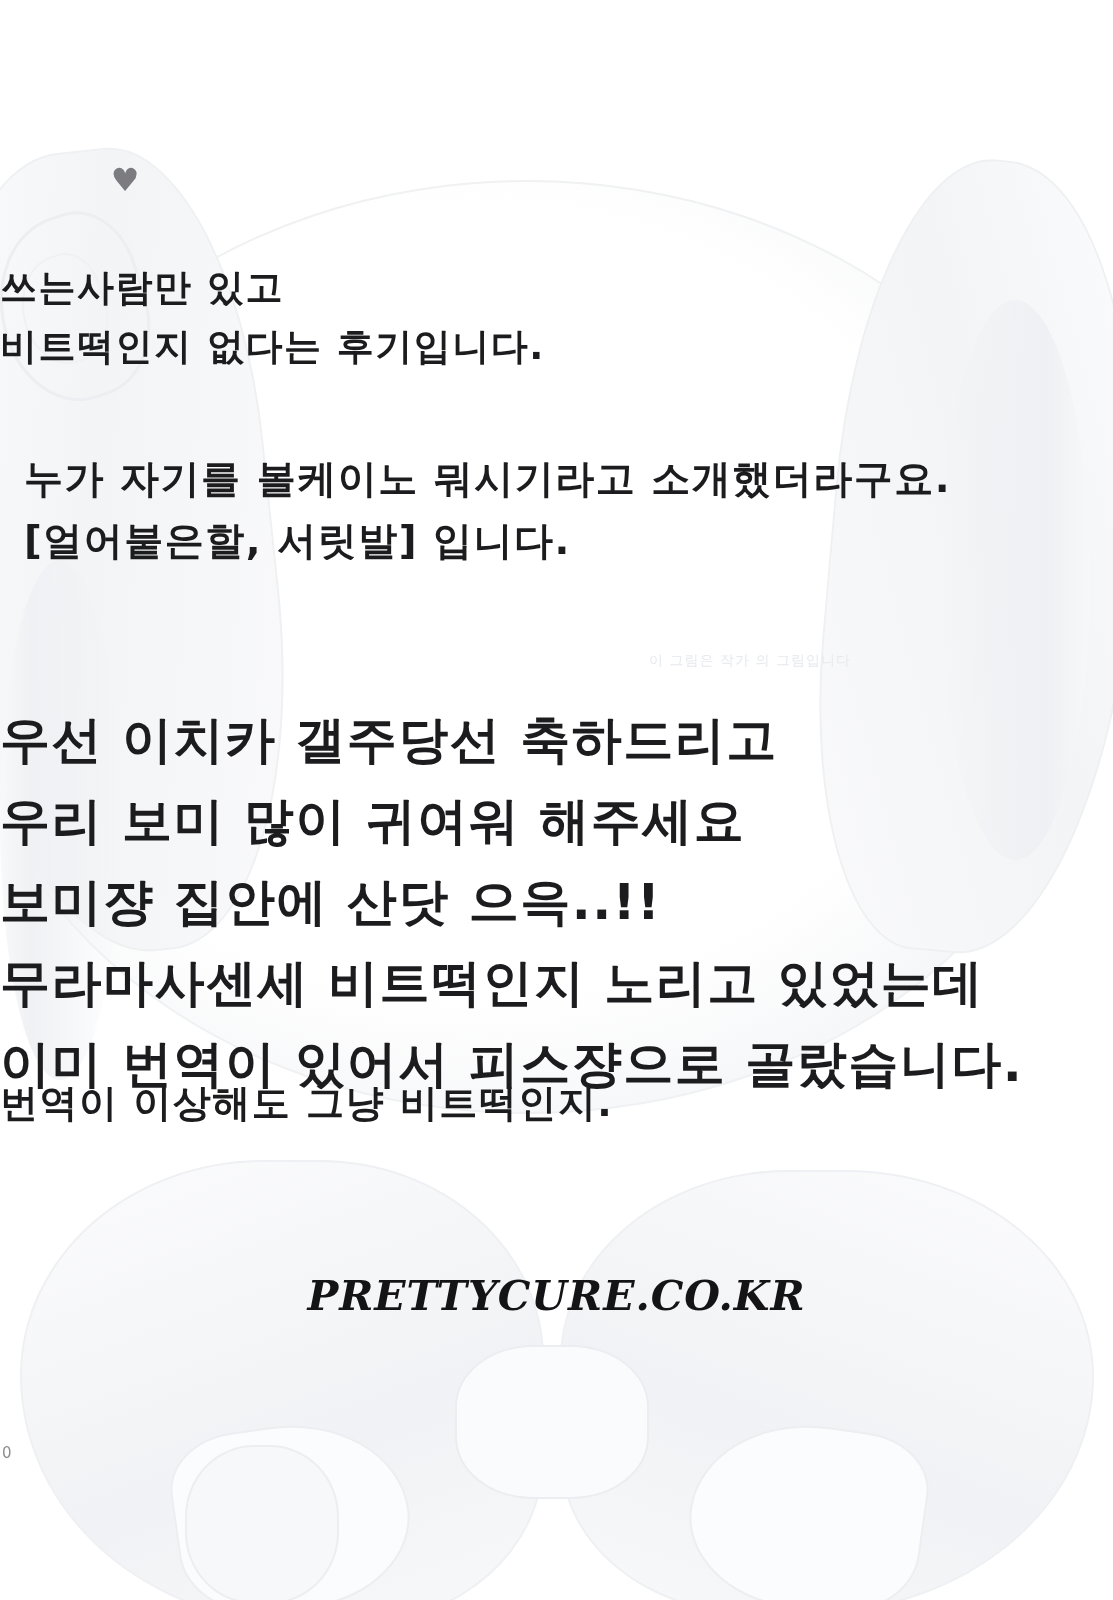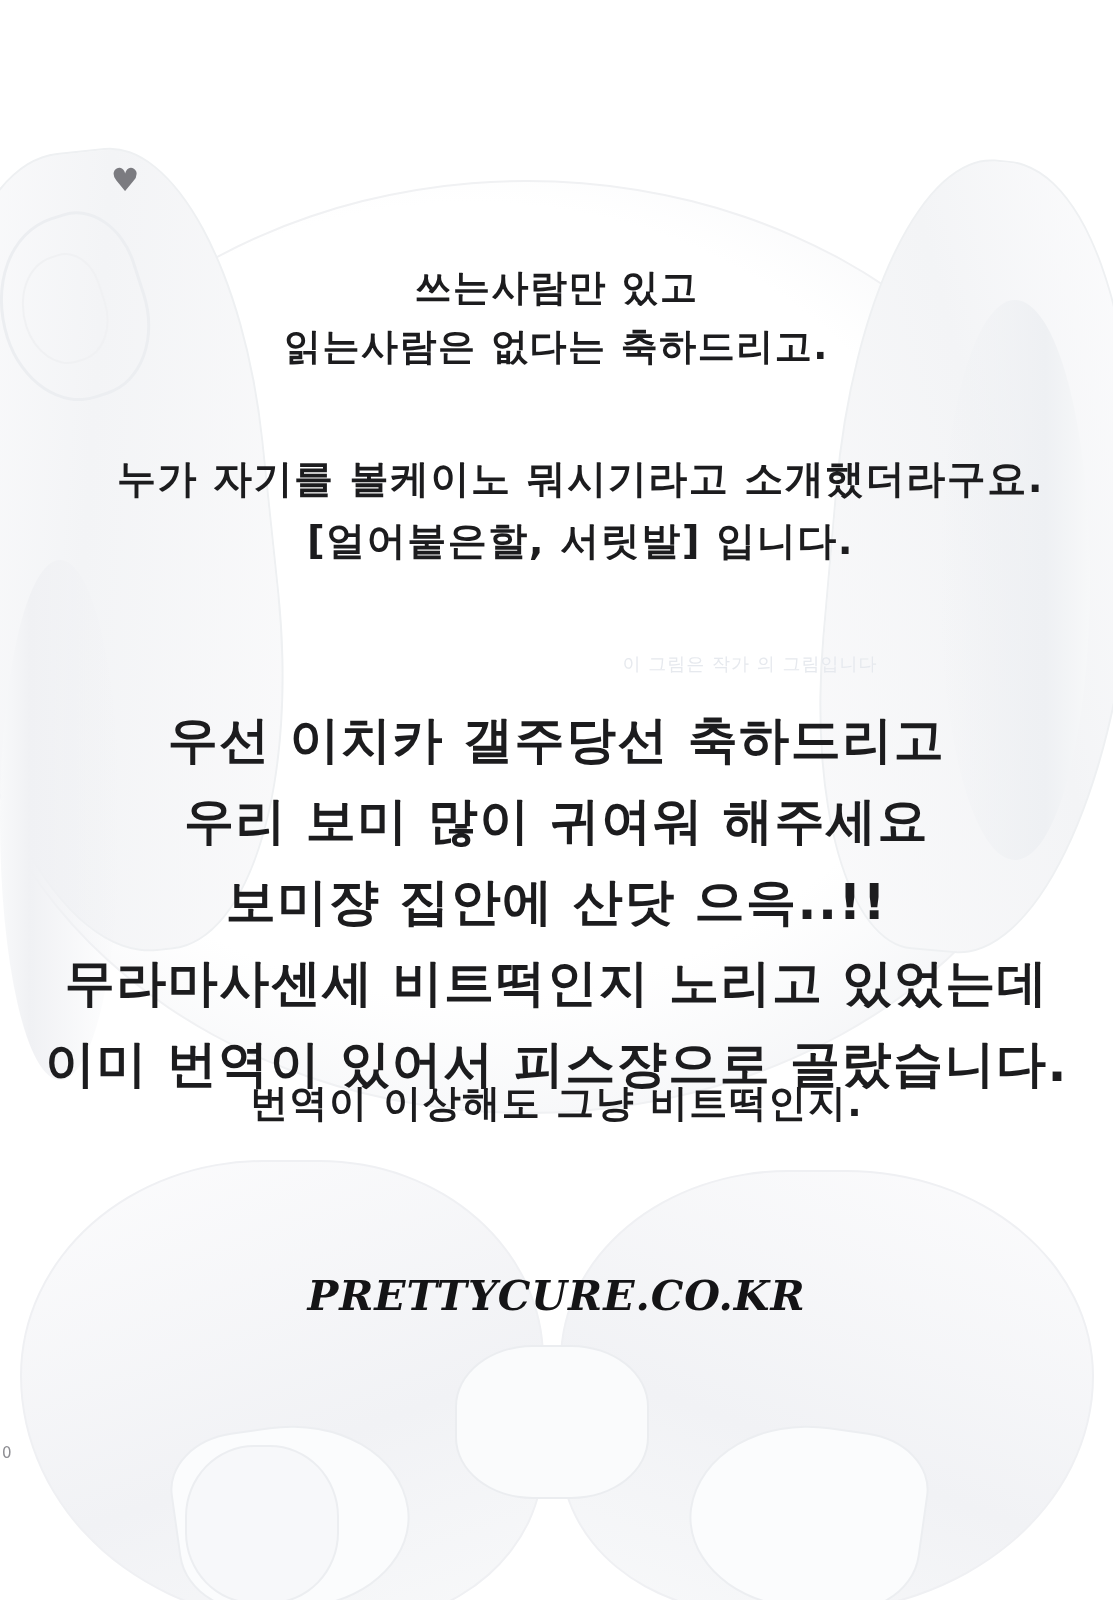--- a/index.html
+++ b/index.html
@@ -145,21 +145,21 @@
     background: linear-gradient(270deg, rgba(240,241,244,0) 0%, #f0f1f4 75%, #f8f9fa 100%);
     border: none;
   }
   .art-faint-text {
     position: absolute;
     left: 620px;
     top: 650px;
     width: 260px;
     text-align: center;
     color: #e6e9ee;
-    font-size: 18px;
+    font-size: 14px;
     line-height: 1.5;
     letter-spacing: 1px;
     pointer-events: none;
   }
 
   
   .heart {
     position: absolute;
     left: 108px;
     top: 163px;
@@ -187,21 +187,20 @@
     position: absolute;
     left: 0;
     top: 0;
     width: 1113px;
     height: 1600px;
     padding: 0;
   }
   .block {
     position: absolute;
     width: 1113px;
-    text-align: center;
     color: #1c1c1e;
     font-family: "DejaVu Sans", sans-serif;
     font-weight: 600;
     letter-spacing: 1.5px;
   }
   .line {
     display: block;
   }
 
   .b1 { top: 258px; font-size: 37px; line-height: 1.6; }
@@ -244,21 +243,21 @@
 의 그림입니다</div>
 
   <div class="heart">♥</div>
 
   <div class="page-number">0</div>
 
   <div class="content">
 
     <div class="block b1">
       <span class="line">쓰는사람만 있고</span>
-      <span class="line">읽는사람은 없다는 축하드리고.</span>
+      <span class="line">비트떡인지 없다는 후기입니다.</span>
     </div>
 
     <div class="block b2">
       <span class="line">누가 자기를 볼케이노 뭐시기라고 소개했더라구요.</span>
       <span class="line">[얼어붙은할, 서릿발] 입니다.</span>
     </div>
 
     <div class="block b3">
       <span class="line">우선 이치카 갤주당선 축하드리고</span>
       <span class="line">우리 보미 많이 귀여워 해주세요</span>

